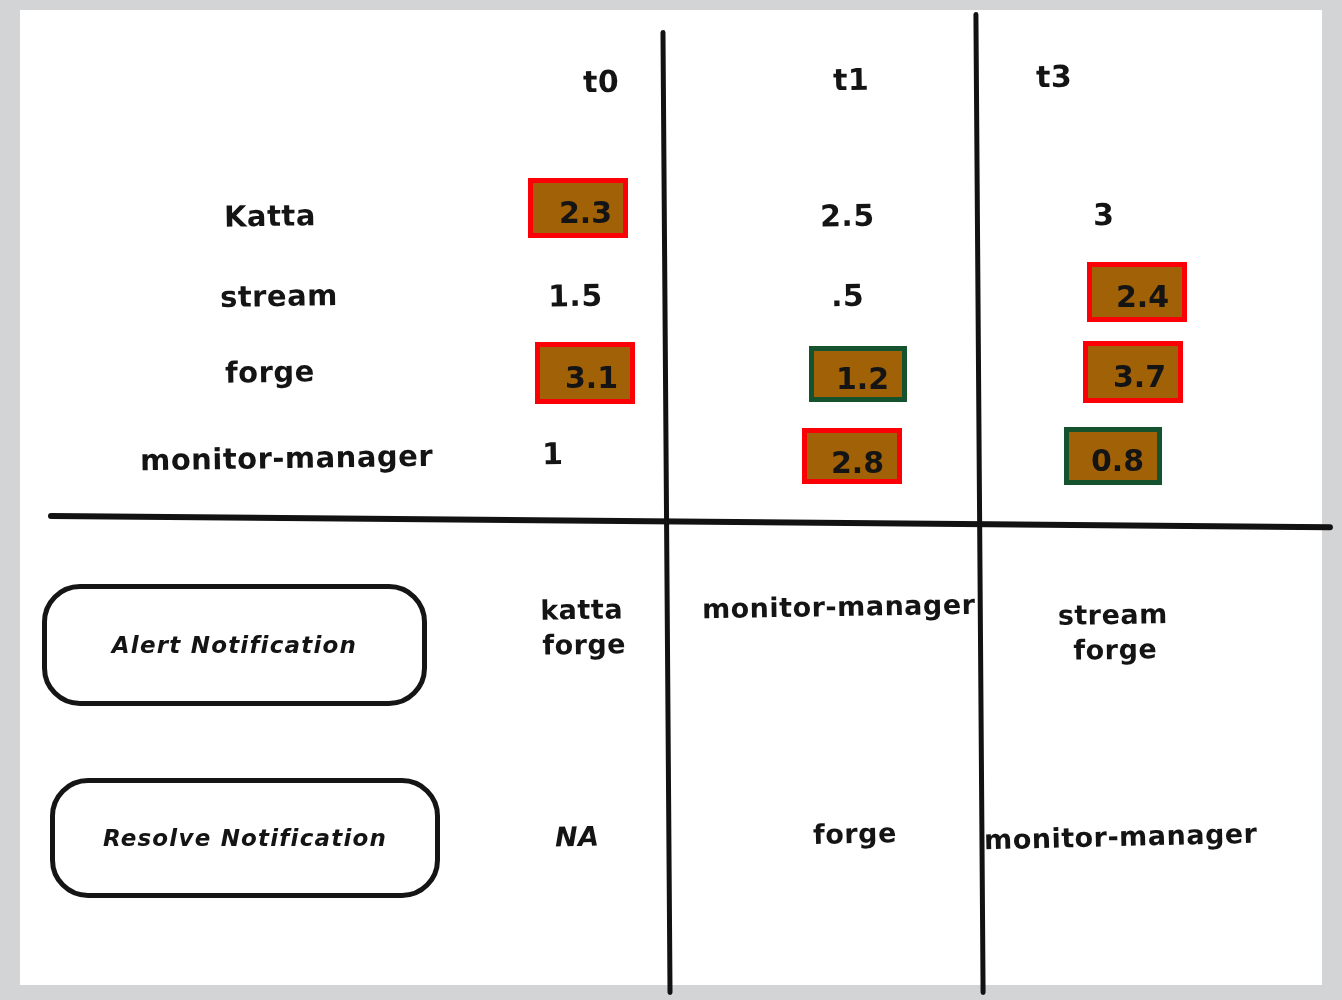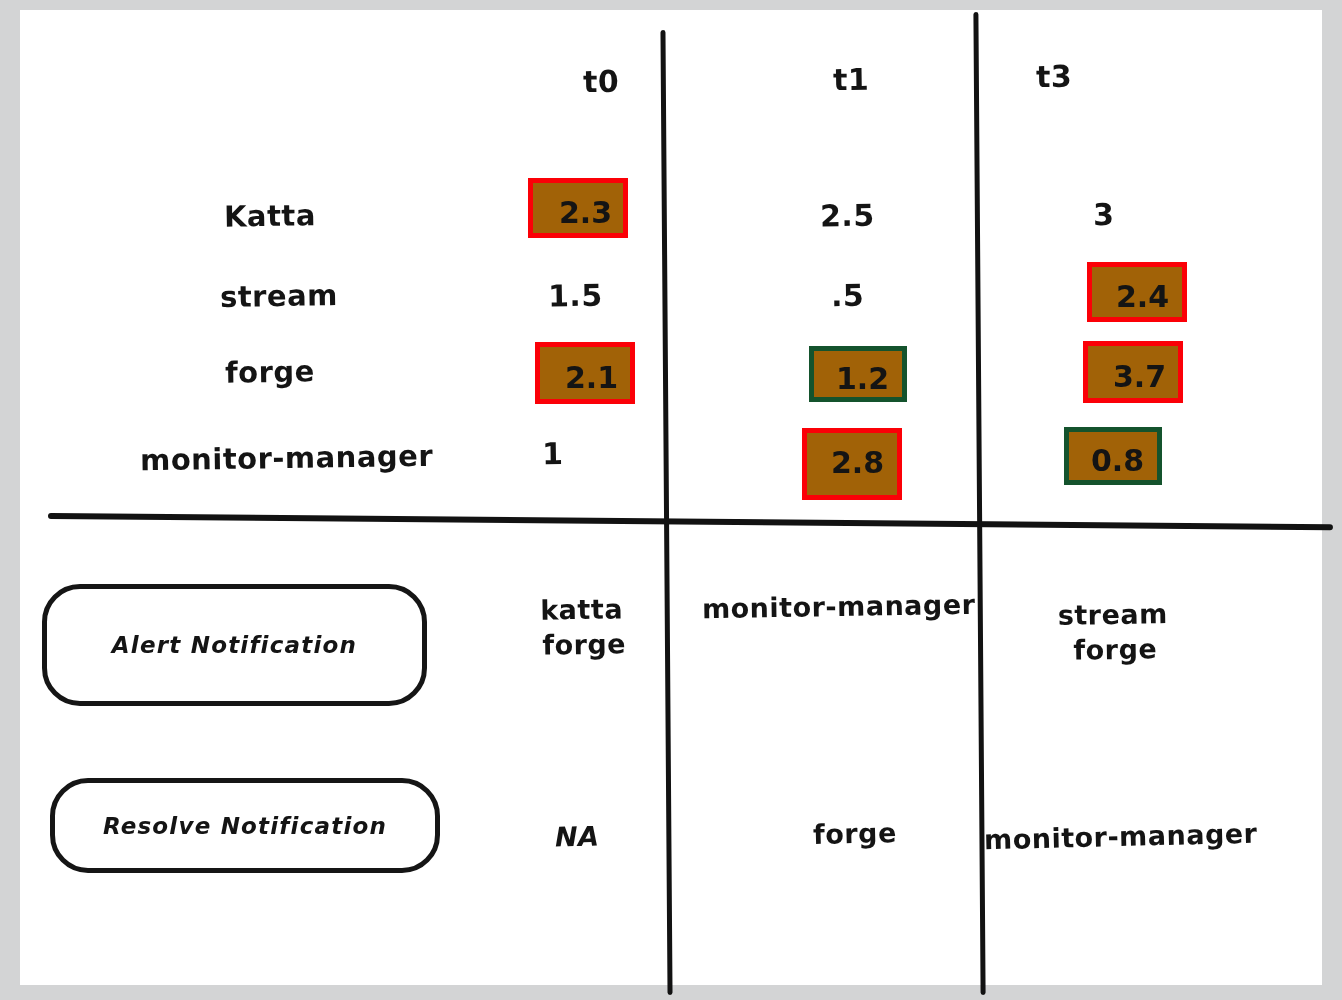--- a/index.html
+++ b/index.html
@@ -136,31 +136,31 @@
   <div class="hw cell-val slant" style="left:800px; top:191px;">2.5</div>
   <div class="hw cell-val slant" style="left:1073px; top:190px;">3</div>
 
   <div class="hw cell-val slant" style="left:528px; top:271px;">1.5</div>
   <div class="hw cell-val slant" style="left:811px; top:271px;">.5</div>
   <div class="hl red" style="left:1055px; top:252px; width:100px; height:60px;margin-left:12px;">
     <span style="left:24px; top:12px;">2.4</span>
   </div>
 
   <div class="hl red" style="left:515px; top:332px; width:100px; height:62px;">
-    <span style="left:25px; top:13px;">2.1</span>
+    <span style="left:25px; top:13px;">3.1</span>
   </div>
   <div class="hl green" style="left:789px; top:336px; width:98px; height:56px;">
     <span style="left:22px; top:10px;">1.2</span>
   </div>
   <div class="hl red" style="left:1063px; top:331px; width:100px; height:62px;">
     <span style="left:25px; top:13px;">3.7</span>
   </div>
 
   <div class="hw cell-val slant" style="left:522px; top:429px;">1</div>
-  <div class="hl red" style="left:782px; top:418px; width:100px; height:72px;">
+  <div class="hl red" style="left:782px; top:418px; width:100px; height:56px;">
     <span style="left:24px; top:12px;">2.8</span>
   </div>
   <div class="hl green" style="left:1044px; top:417px; width:98px; height:58px;">
     <span style="left:22px; top:11px;">0.8</span>
   </div>
 
   <div class="pill" style="left:22px; top:574px; width:385px; height:122px;">
     <span>Alert Notification</span>
   </div>
 
@@ -171,21 +171,21 @@
 
   <div class="hw note slant" style="left:682px; top:583px;">
     <span>monitor-manager</span>
   </div>
 
   <div class="hw note slant" style="left:1038px; top:591px;">
     <span>stream</span>
     <span class="line2">forge</span>
   </div>
 
-  <div class="pill" style="left:30px; top:768px; width:390px; height:95px;">
+  <div class="pill" style="left:30px; top:768px; width:390px; height:120px;">
     <span>Resolve Notification</span>
   </div>
 
   <div class="hw note slant2" style="left:535px; top:813px; font-style:italic;">
     <span>NA</span>
   </div>
 
   <div class="hw note slant2" style="left:793px; top:810px;">
     <span>forge</span>
   </div>

